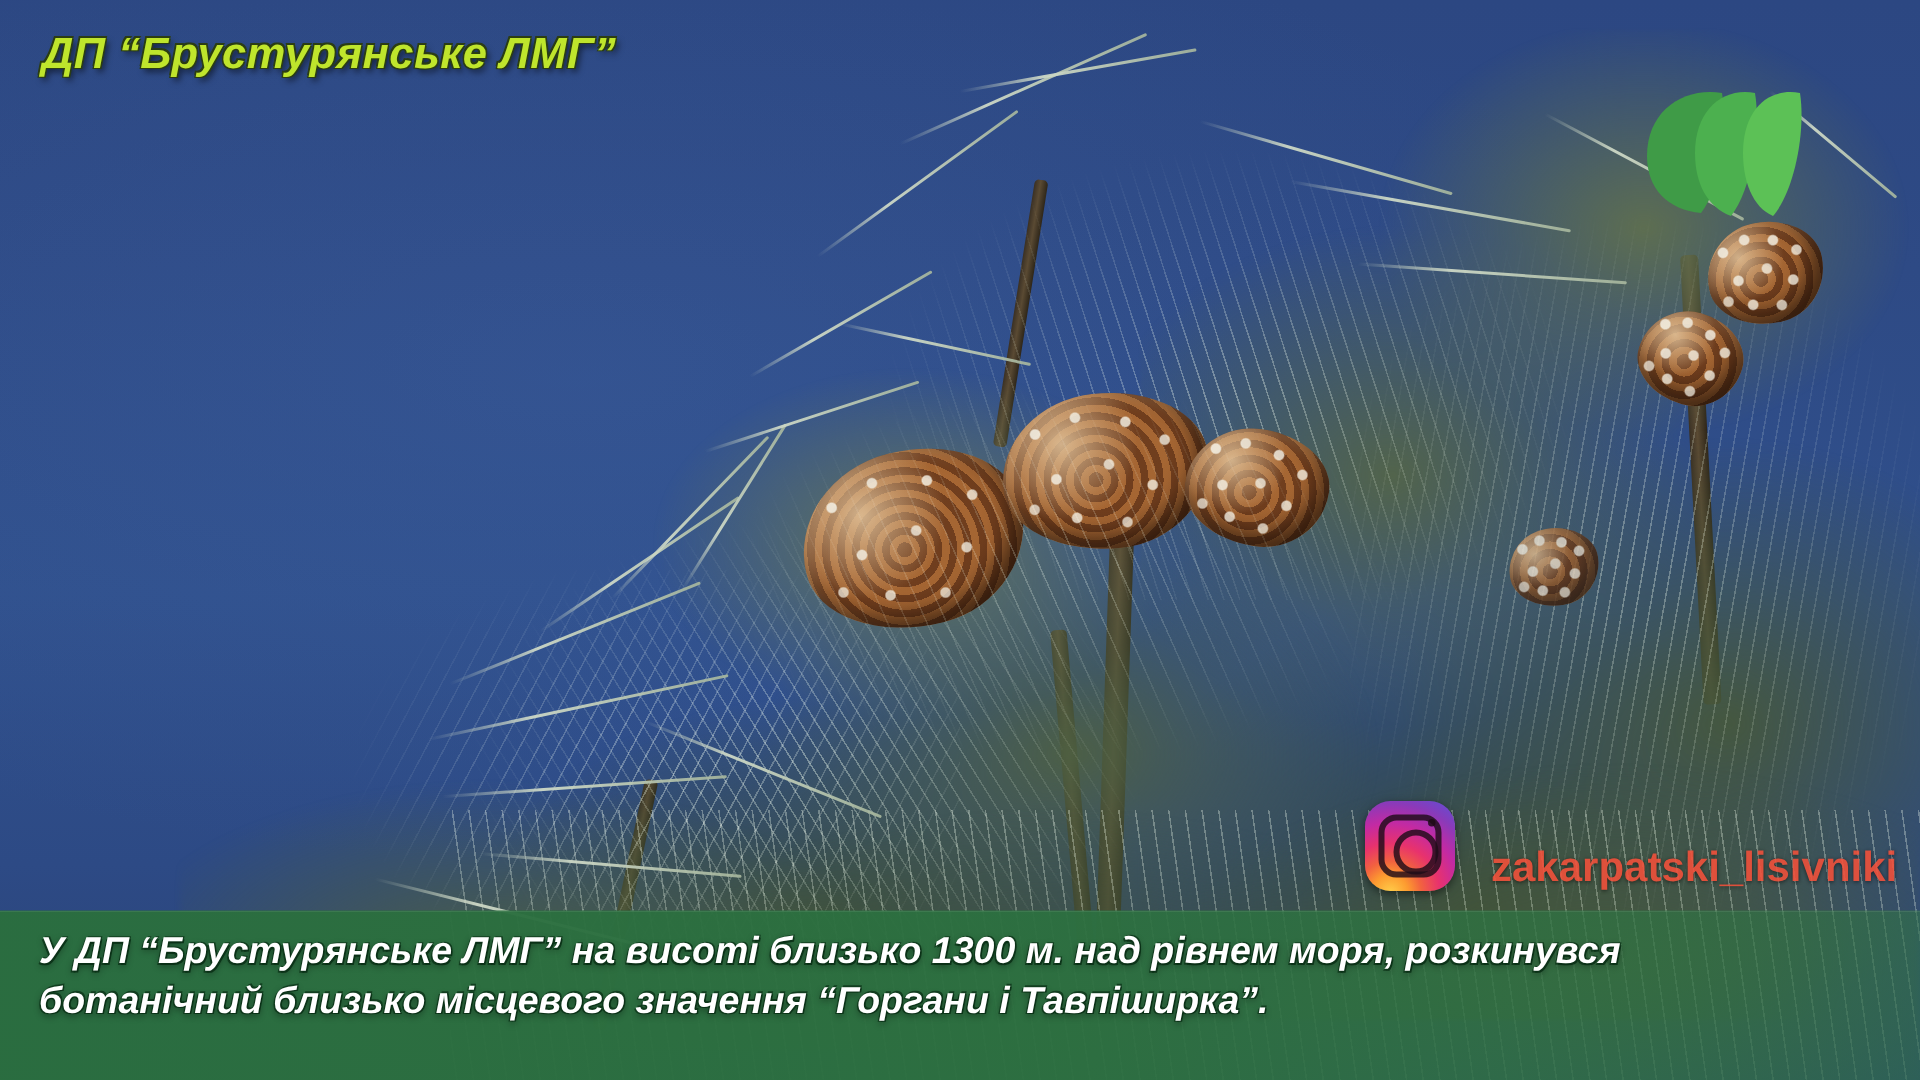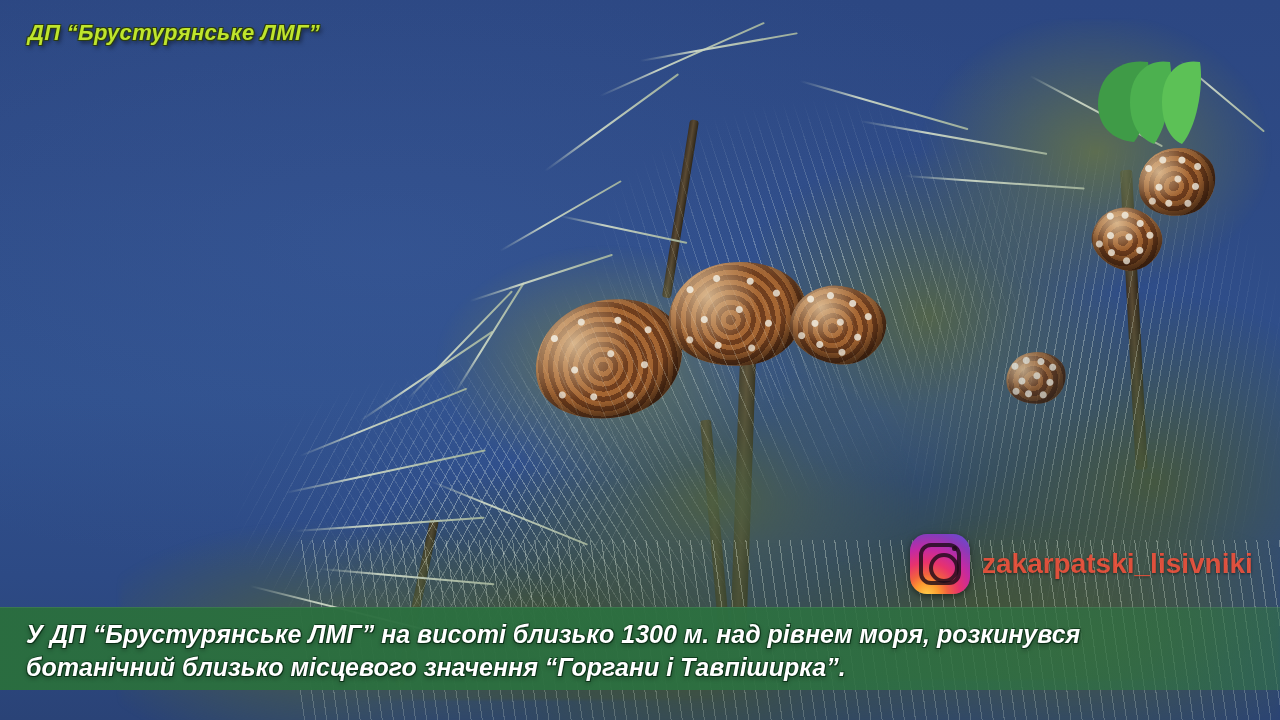--- a/index.html
+++ b/index.html
@@ -165,21 +165,21 @@
       radial-gradient(circle at 34% 78%, rgba(240,235,222,.8) 0 3px, transparent 4px),
       radial-gradient(circle at 58% 84%, rgba(240,235,222,.75) 0 3px, transparent 4px),
       radial-gradient(circle at 14% 70%, rgba(240,235,222,.75) 0 3px, transparent 4px);
   }
 
   
   .top-title {
     position: absolute;
     left: 28px;
     top: 20px;
-    font-size: 22px;
+    font-size: 29px;
     font-weight: 700;
     font-style: italic;
     letter-spacing: .3px;
     color: #bfe52c;
     text-shadow:
       1px 1px 0 #2b3d14,
       -1px 1px 0 #2b3d14,
       1px -1px 0 #2b3d14,
       -1px -1px 0 #2b3d14,
       2px 3px 4px rgba(0,0,0,.55);
@@ -196,22 +196,22 @@
     height: 100px;
   }
   .logo svg { display: block; width: 100%; height: 100%; }
 
   
   .ig-wrap {
     position: absolute;
     left: 866px;
     top: 534px;
     display: flex;
-    align-items: center;
-    gap: 12px;
+    align-items: flex-end;
+    gap: 24px;
     padding-left: 44px;
   }
   .ig-icon {
     width: 60px;
     height: 60px;
     border-radius: 17px;
     background: radial-gradient(circle at 28% 102%, #ffcf4a 0%, #fd9b30 16%, #f2623f 28%, #e8326d 44%, #c32aa3 62%, #8a3ab9 80%, #5b51d8 100%);
     position: relative;
     box-shadow: 0 2px 6px rgba(0,0,0,.5);
   }
@@ -245,21 +245,21 @@
     white-space: nowrap;
     user-select: none;
   }
 
   
   .caption-band {
     position: absolute;
     left: 0;
     right: 0;
     top: 607px;
-    height: 83px;
+    height: 113px;
     background: linear-gradient(to right,
       rgba(42,110,62,0.97) 0%,
       rgba(44,112,64,0.95) 55%,
       rgba(46,114,66,0.80) 78%,
       rgba(48,116,68,0.58) 100%);
     box-shadow: inset 0 1px 0 rgba(255,255,255,.08);
   }
   .caption-text {
     position: absolute;
     left: 26px;

